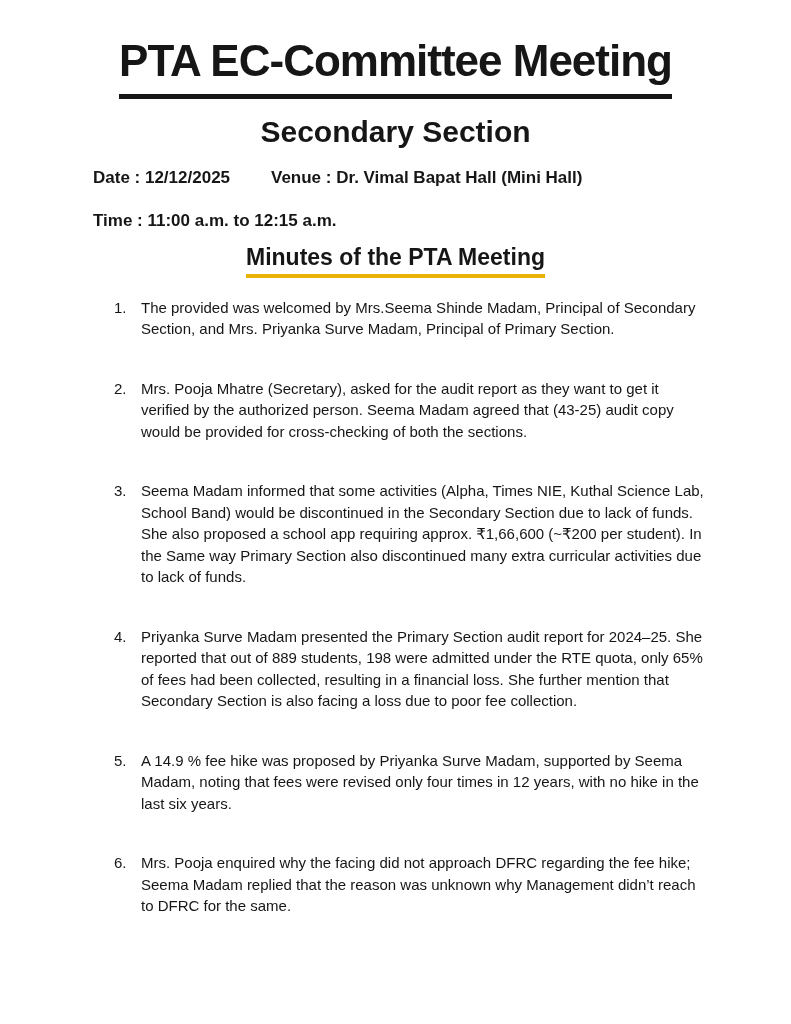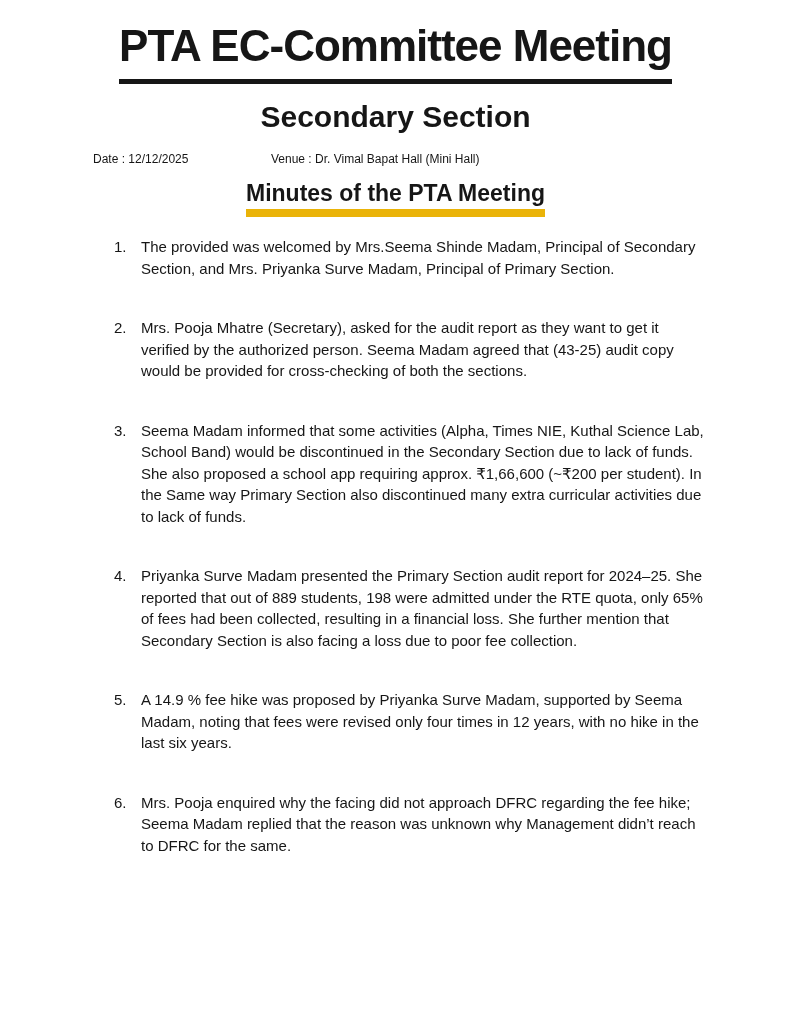--- a/index.html
+++ b/index.html
@@ -13,21 +13,21 @@
     font-family: "Liberation Sans", "DejaVu Sans", sans-serif;
     color: #161616;
     overflow: hidden;
   }
   .page {
     position: relative;
     width: 791px;
     height: 1024px;
     background: #ffffff;
     box-sizing: border-box;
-    padding-top: 21px;
+    padding-top: 36px;
   }
   h1.doc-title {
     margin: 0;
     text-align: center;
     font-size: 44px;
     font-weight: bold;
     line-height: 1.15;
     letter-spacing: -1px;
   }
   h1.doc-title .u-thick {
@@ -37,41 +37,41 @@
   }
   h2.doc-subtitle {
     margin: 15px 0 0 0;
     text-align: center;
     font-size: 30px;
     font-weight: bold;
     line-height: 1.2;
   }
   .meta-row {
     margin: 17px 0 0 93px;
-    font-size: 12px;
-    font-weight: normal;
+    font-size: 17px;
+    font-weight: bold;
     line-height: 1.25;
   }
   .meta-row.second {
     margin-top: 22px;
   }
   .meta-date {
     display: inline-block;
     width: 178px;
   }
   h3.minutes-heading {
     margin: 13px 0 0 0;
     text-align: center;
     font-size: 23px;
     font-weight: bold;
     line-height: 1.2;
   }
   h3.minutes-heading .u-med {
     display: inline-block;
-    border-bottom: 8px solid #eab308;
+    border-bottom: 4px solid #eab308;
     padding-bottom: 2px;
   }
   .minutes-list {
     margin: 19px 0 0 114px;
     width: 590px;
   }
   .minute-item {
     display: flex;
     margin-bottom: 38px;
     font-size: 15px;
@@ -93,20 +93,23 @@
   <h1 class="doc-title">
     <span class="u-thick">PTA EC-Committee Meeting</span>
   </h1>
 
   <h2 class="doc-subtitle">Secondary Section</h2>
 
   <div class="meta-row">
     <span class="meta-date">Date : 12/12/2025</span><span>Venue : Dr. Vimal Bapat Hall (Mini Hall)</span>
   </div>
 
+  <div class="meta-row second">
+    <span>Time : 11:00 a.m. to 12:15 a.m.</span>
+  </div>
 
   <h3 class="minutes-heading">
     <span class="u-med">Minutes of the PTA Meeting</span>
   </h3>
 
   <div class="minutes-list">
 
     <div class="minute-item">
       <span class="minute-num">1.</span>
       <span class="minute-text">The provided was welcomed by Mrs.Seema Shinde Madam, Principal of Secondary Section, and Mrs. Priyanka Surve Madam, Principal of Primary Section.</span>

